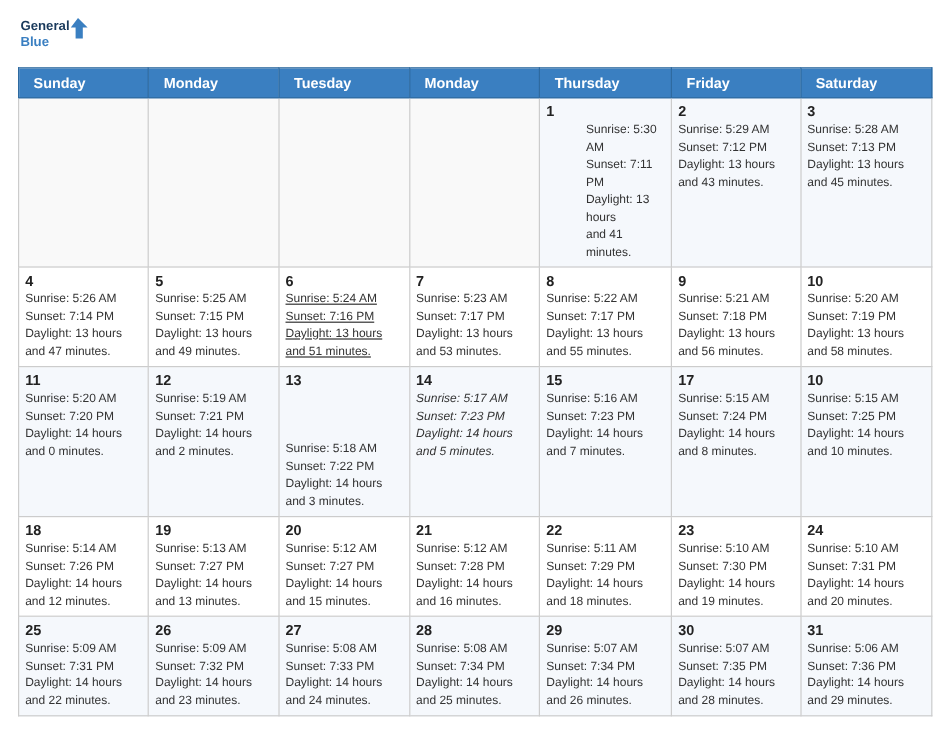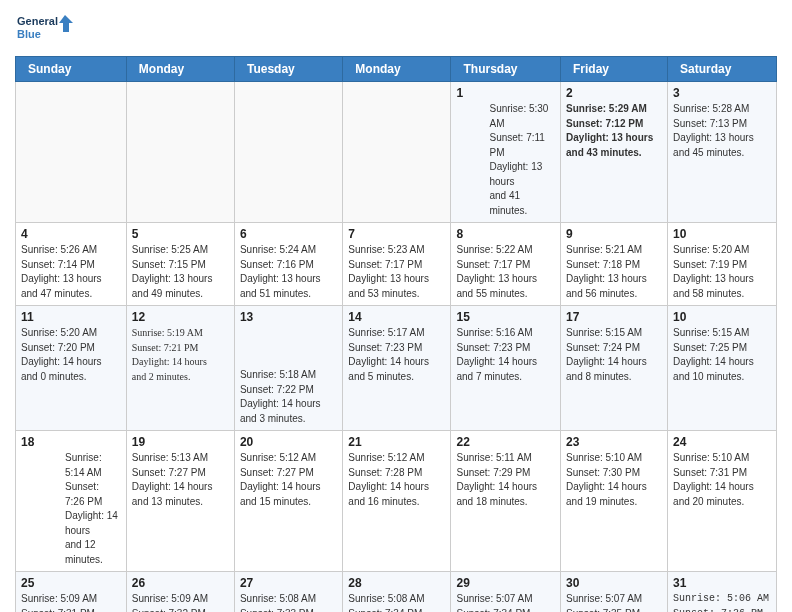--- a/index.html
+++ b/index.html
@@ -121,21 +121,21 @@
           <td class="empty-cell"></td>
           <td>
             <span class="day-number">1</span>
             <div class="day-info" style="white-space: pre-line; margin-left: 33px;">Sunrise: 5:30 AM
 Sunset: 7:11 PM
 Daylight: 13 hours
 and 41 minutes.</div>
           </td>
           <td>
             <span class="day-number">2</span>
-            <div class="day-info" style="white-space: pre-line; font-weight: bold;">Sunrise: 5:29 AM
+            <div class="day-info" style="white-space: pre-line;">Sunrise: 5:29 AM
 Sunset: 7:12 PM
 Daylight: 13 hours
 and 43 minutes.</div>
           </td>
           <td>
             <span class="day-number">3</span>
             <div class="day-info" style="white-space: pre-line;">Sunrise: 5:28 AM
 Sunset: 7:13 PM
 Daylight: 13 hours
 and 45 minutes.</div>
@@ -151,21 +151,21 @@
           </td>
           <td>
             <span class="day-number">5</span>
             <div class="day-info" style="white-space: pre-line;">Sunrise: 5:25 AM
 Sunset: 7:15 PM
 Daylight: 13 hours
 and 49 minutes.</div>
           </td>
           <td>
             <span class="day-number">6</span>
-            <div class="day-info" style="white-space: pre-line;">Sunrise: 5:24 AM
+            <div class="day-info" style="white-space: pre-line; text-decoration: underline;">Sunrise: 5:24 AM
 Sunset: 7:16 PM
 Daylight: 13 hours
 and 51 minutes.</div>
           </td>
           <td>
             <span class="day-number">7</span>
             <div class="day-info" style="white-space: pre-line;">Sunrise: 5:23 AM
 Sunset: 7:17 PM
 Daylight: 13 hours
 and 53 minutes.</div>
@@ -195,35 +195,35 @@
         <tr>
           <td>
             <span class="day-number">11</span>
             <div class="day-info" style="white-space: pre-line;">Sunrise: 5:20 AM
 Sunset: 7:20 PM
 Daylight: 14 hours
 and 0 minutes.</div>
           </td>
           <td>
             <span class="day-number">12</span>
-            <div class="day-info" style="white-space: pre-line; font-family: Liberation Serif, serif;">Sunrise: 5:19 AM
+            <div class="day-info" style="white-space: pre-line;">Sunrise: 5:19 AM
 Sunset: 7:21 PM
 Daylight: 14 hours
 and 2 minutes.</div>
           </td>
           <td>
             <span class="day-number">13</span>
             <div class="day-info" style="white-space: pre-line; margin-top: 44px;">Sunrise: 5:18 AM
 Sunset: 7:22 PM
 Daylight: 14 hours
 and 3 minutes.</div>
           </td>
           <td>
             <span class="day-number">14</span>
-            <div class="day-info" style="white-space: pre-line;">Sunrise: 5:17 AM
+            <div class="day-info" style="white-space: pre-line; font-style: italic;">Sunrise: 5:17 AM
 Sunset: 7:23 PM
 Daylight: 14 hours
 and 5 minutes.</div>
           </td>
           <td>
             <span class="day-number">15</span>
             <div class="day-info" style="white-space: pre-line;">Sunrise: 5:16 AM
 Sunset: 7:23 PM
 Daylight: 14 hours
 and 7 minutes.</div>
@@ -239,21 +239,21 @@
             <span class="day-number">10</span>
             <div class="day-info" style="white-space: pre-line;">Sunrise: 5:15 AM
 Sunset: 7:25 PM
 Daylight: 14 hours
 and 10 minutes.</div>
           </td>
         </tr>
         <tr>
           <td>
             <span class="day-number">18</span>
-            <div class="day-info" style="white-space: pre-line; margin-left: 44px;">Sunrise: 5:14 AM
+            <div class="day-info" style="white-space: pre-line;">Sunrise: 5:14 AM
 Sunset: 7:26 PM
 Daylight: 14 hours
 and 12 minutes.</div>
           </td>
           <td>
             <span class="day-number">19</span>
             <div class="day-info" style="white-space: pre-line;">Sunrise: 5:13 AM
 Sunset: 7:27 PM
 Daylight: 14 hours
 and 13 minutes.</div>
@@ -332,21 +332,21 @@
           </td>
           <td>
             <span class="day-number">30</span>
             <div class="day-info" style="white-space: pre-line;">Sunrise: 5:07 AM
 Sunset: 7:35 PM
 Daylight: 14 hours
 and 28 minutes.</div>
           </td>
           <td>
             <span class="day-number">31</span>
-            <div class="day-info" style="white-space: pre-line; font-family: Liberation Mono, monospace;">Sunrise: 5:06 AM
+            <div class="day-info" style="white-space: pre-line;">Sunrise: 5:06 AM
 Sunset: 7:36 PM
 Daylight: 14 hours
 and 29 minutes.</div>
           </td>
         </tr>
       </tbody>
   </table>
 </div>
 
 </body></html>

